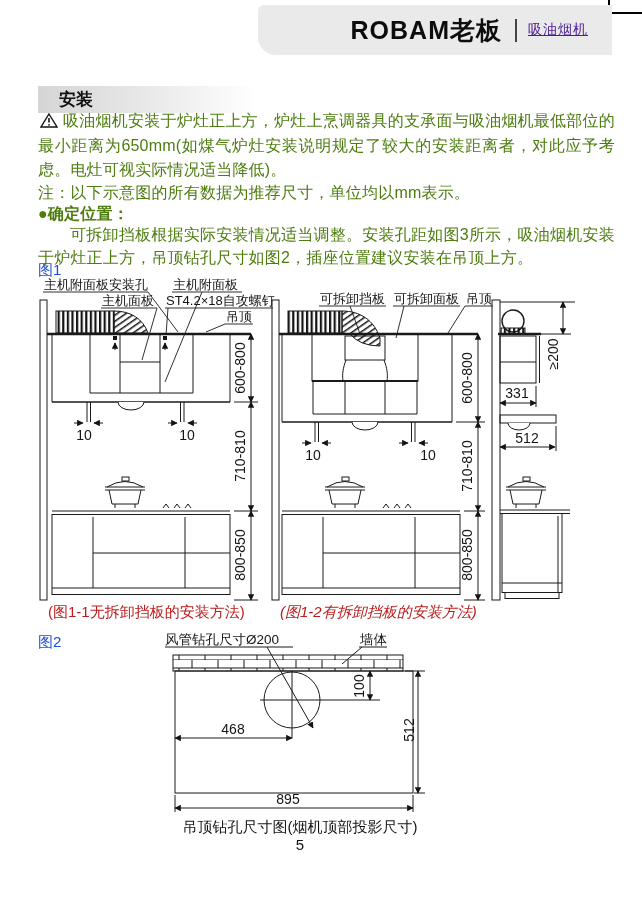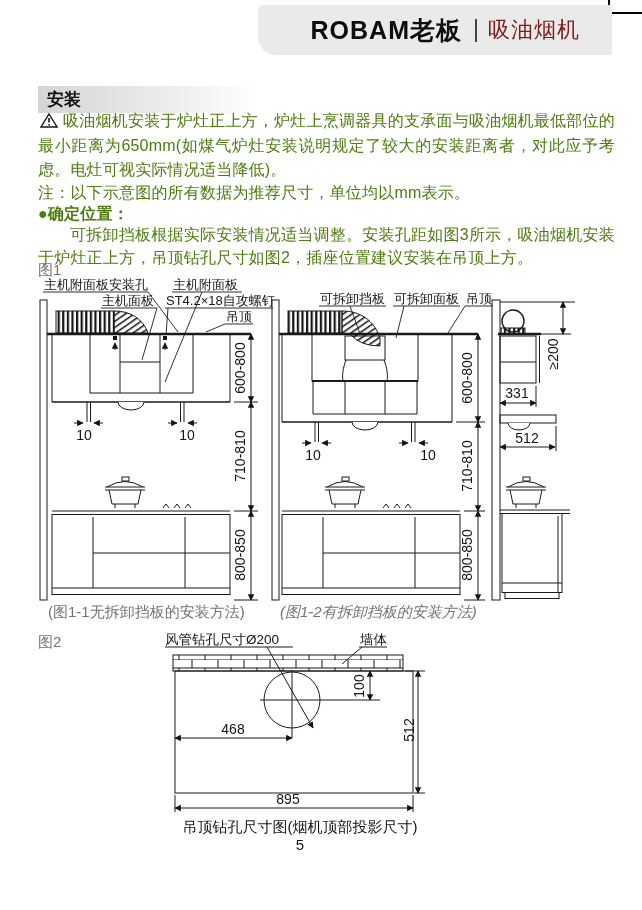--- a/index.html
+++ b/index.html
@@ -2,36 +2,36 @@
 <html><head>
 <meta charset="utf-8">
 <style>
   html,body{margin:0;padding:0;}
   body{font-family:"Liberation Sans","DejaVu Sans",sans-serif;background:#fff;}
   .page{position:relative;width:642px;height:910px;background:#fff;overflow:hidden;color:#111;}
 
   
   .banner{position:absolute;left:258px;top:5px;width:354px;height:50px;background:#eaeaea;
           border-radius:6px 0 0 18px;display:flex;align-items:center;justify-content:flex-end;
-          padding-right:32px;box-sizing:border-box;}
+          padding-right:24px;box-sizing:border-box;}
   .brand{font-size:25px;font-weight:bold;letter-spacing:1px;color:#0d0d0d;}
   .hdr-divider{width:2px;height:23px;background:#444;margin:0 11px 0 13px;}
-  .product{font-size:22px;color:#7f1d1d;letter-spacing:1px;}
+  .product{font-size:14px;color:#4c1d95;letter-spacing:1px;text-decoration:underline;}
   .corner-mark{position:absolute;left:608px;top:-7px;width:60px;height:17px;border:2.5px solid #000;background:#fff;}
 
   
   .sec-head{position:absolute;left:38px;top:86px;width:238px;height:27px;
             background:linear-gradient(90deg,#d5d5d5 0%,#e6e6e6 40%,#ffffff 92%);
-            font-size:17px;font-weight:bold;line-height:27px;padding-left:9px;box-sizing:border-box;}
+            font-size:17px;font-weight:bold;line-height:27px;padding-left:21px;box-sizing:border-box;}
 
   .txt{position:absolute;left:38px;width:577px;font-size:16px;line-height:23.4px;color:#4d7c0f;
        text-align:justify;letter-spacing:0.2px;}
   .warn-icon{display:inline-block;vertical-align:-2px;margin:0 5px 0 2px;}
-  .fig-label{position:absolute;font-size:15px;color:#737373;}
-  .caption{position:absolute;font-size:15px;color:#737373;}
+  .fig-label{position:absolute;font-size:15px;color:#1d4ed8;}
+  .caption{position:absolute;font-size:15px;color:#b91c1c;}
   .center-box{position:absolute;left:140px;width:320px;text-align:center;font-size:15px;color:#141414;}
 
   svg text{font-family:"Liberation Sans","DejaVu Sans",sans-serif;fill:#141414;stroke:none;}
   .dwg{position:absolute;}
 </style>
 </head>
 <body>
 
 <div class="page">
 

